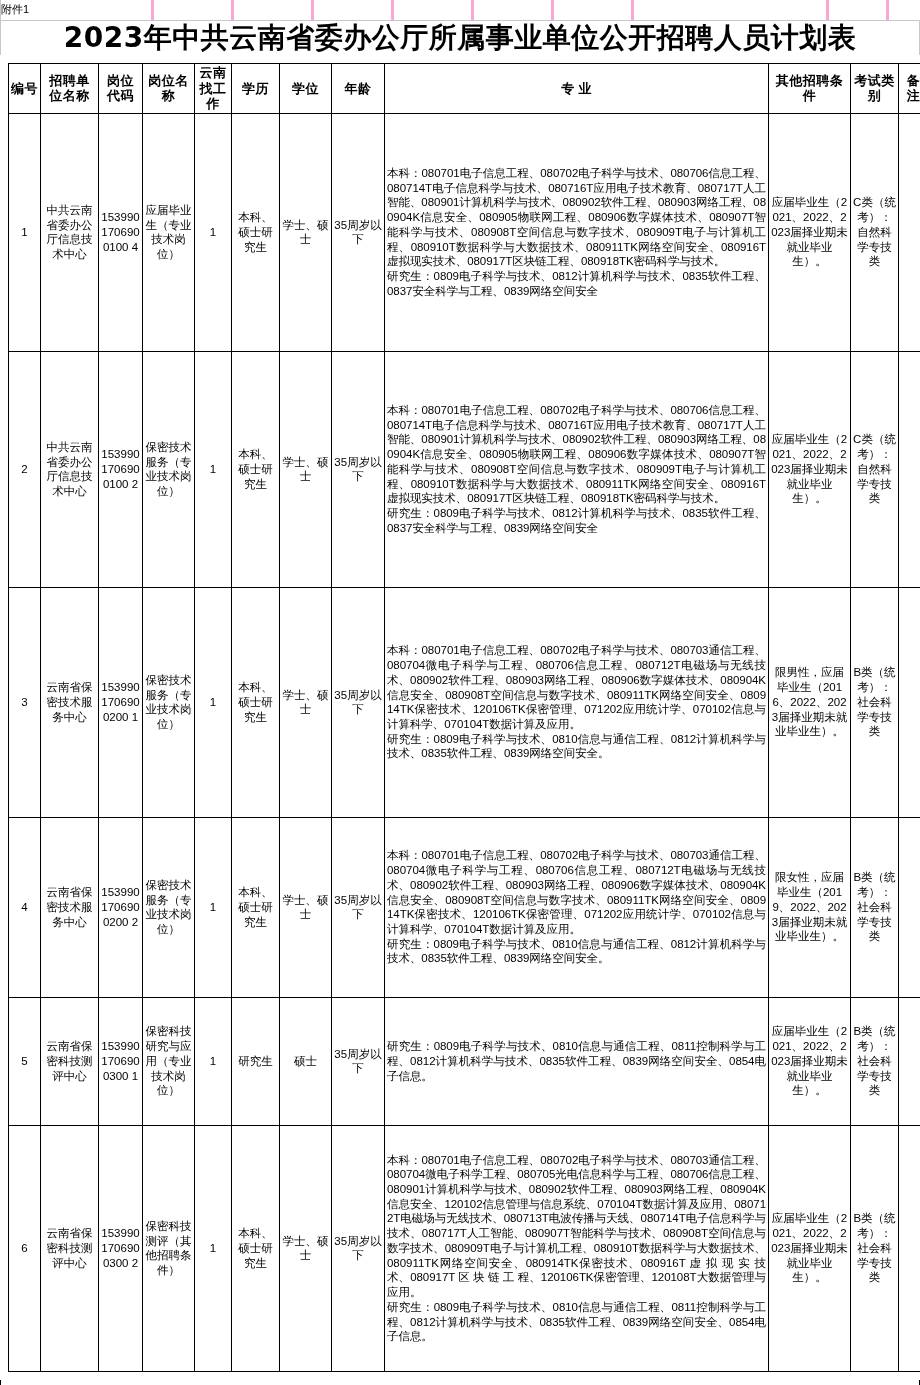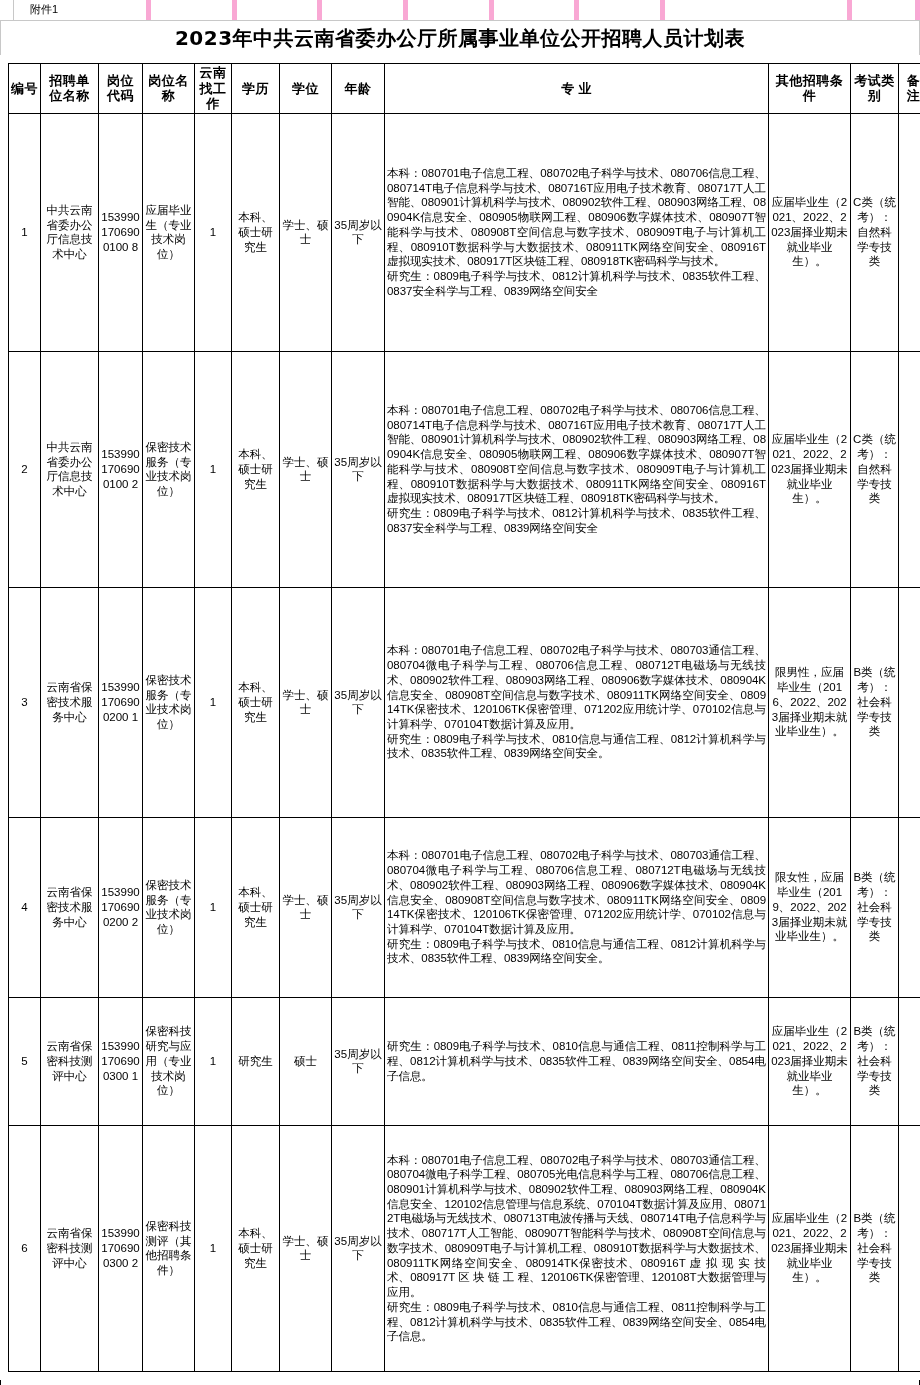--- a/index.html
+++ b/index.html
@@ -21,43 +21,42 @@
     box-sizing: border-box;
   }
 
   
   .attach-row {
     display: flex;
     height: 20px;
     border-bottom: 1px solid #c8c8c8;
   }
   .attach-cell {
-    border-right: 5px solid #f9a8d4;
+    border-right: 3px solid #f9a8d4;
     box-sizing: border-box;
     font-size: 11px;
     line-height: 19px;
-    padding-left: 16px;
+    padding-left: 0;
     white-space: nowrap;
     overflow: hidden;
-    margin-left: 13px;
   }
   .attach-cell.first { border-left: 1px solid #c8c8c8; }
 
   
   .title-wrap {
     height: 34px;
     display: flex;
     align-items: center;
     justify-content: center;
     border-left: 1px solid #c8c8c8;
     border-right: 1px solid #c8c8c8;
     box-sizing: border-box;
   }
   .title {
-    font-size: 20px;
+    font-size: 28px;
     font-weight: bold;
     letter-spacing: 0.5px;
     white-space: nowrap;
     font-family: "DejaVu Sans", "Liberation Sans", sans-serif;
   }
 
   
   table.grid {
     border-collapse: collapse;
     table-layout: fixed;
@@ -192,21 +191,21 @@
         <th class="hdr-spaced">专  业</th>
         <th>其他招聘条件</th>
         <th>考试类别</th>
         <th>备注</th>
       </tr>
     </thead>
     <tbody>
       <tr style="height:238px">
         <td class="c">1</td>
         <td class="c">中共云南省委办公厅信息技术中心</td>
-        <td class="c">1539901706900100 8</td>
+        <td class="c">1539901706900100 4</td>
         <td class="c">应届毕业生（专业技术岗位）</td>
         <td class="c">1</td>
         <td class="c">本科、硕士研究生</td>
         <td class="c">学士、硕士</td>
         <td class="c">35周岁以下</td>
         <td class="major">
           <p>本科：080701电子信息工程、080702电子科学与技术、080706信息工程、080714T电子信息科学与技术、080716T应用电子技术教育、080717T人工智能、080901计算机科学与技术、080902软件工程、080903网络工程、080904K信息安全、080905物联网工程、080906数字媒体技术、080907T智能科学与技术、080908T空间信息与数字技术、080909T电子与计算机工程、080910T数据科学与大数据技术、080911TK网络空间安全、080916T虚拟现实技术、080917T区块链工程、080918TK密码科学与技术。</p>
           <p>研究生：0809电子科学与技术、0812计算机科学与技术、0835软件工程、0837安全科学与工程、0839网络空间安全</p>
         </td>
         <td class="c small">应届毕业生（2021、2022、2023届择业期未就业毕业生）。</td>

